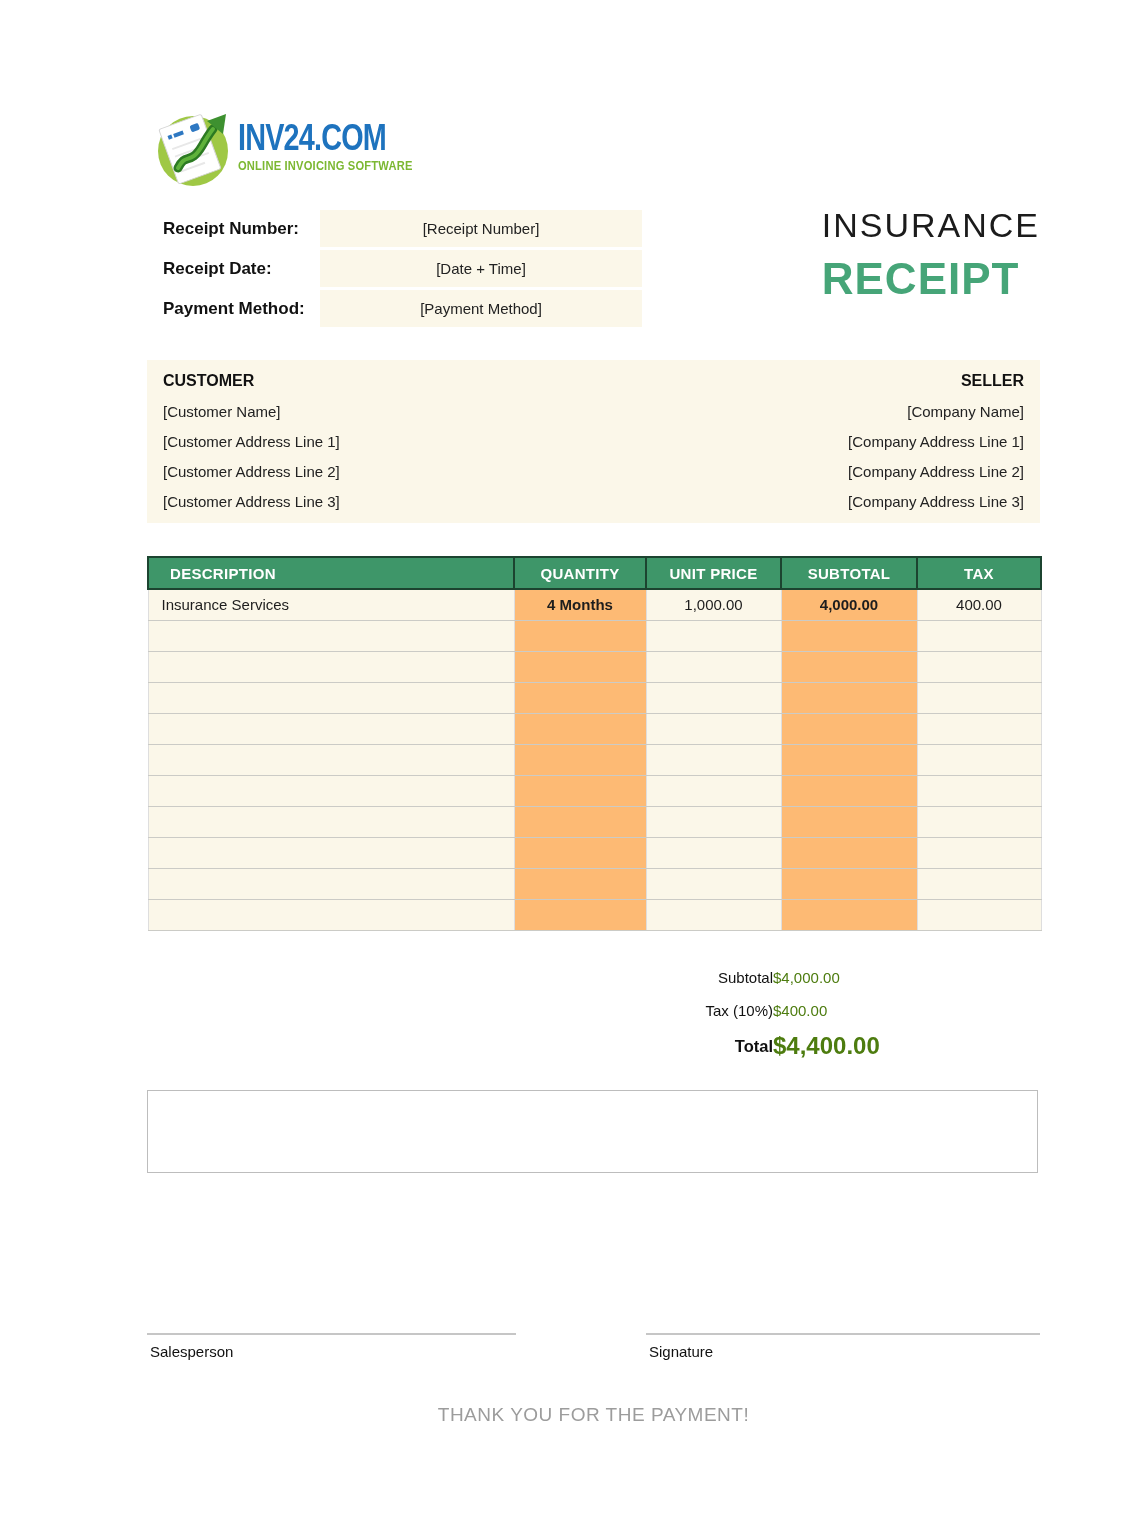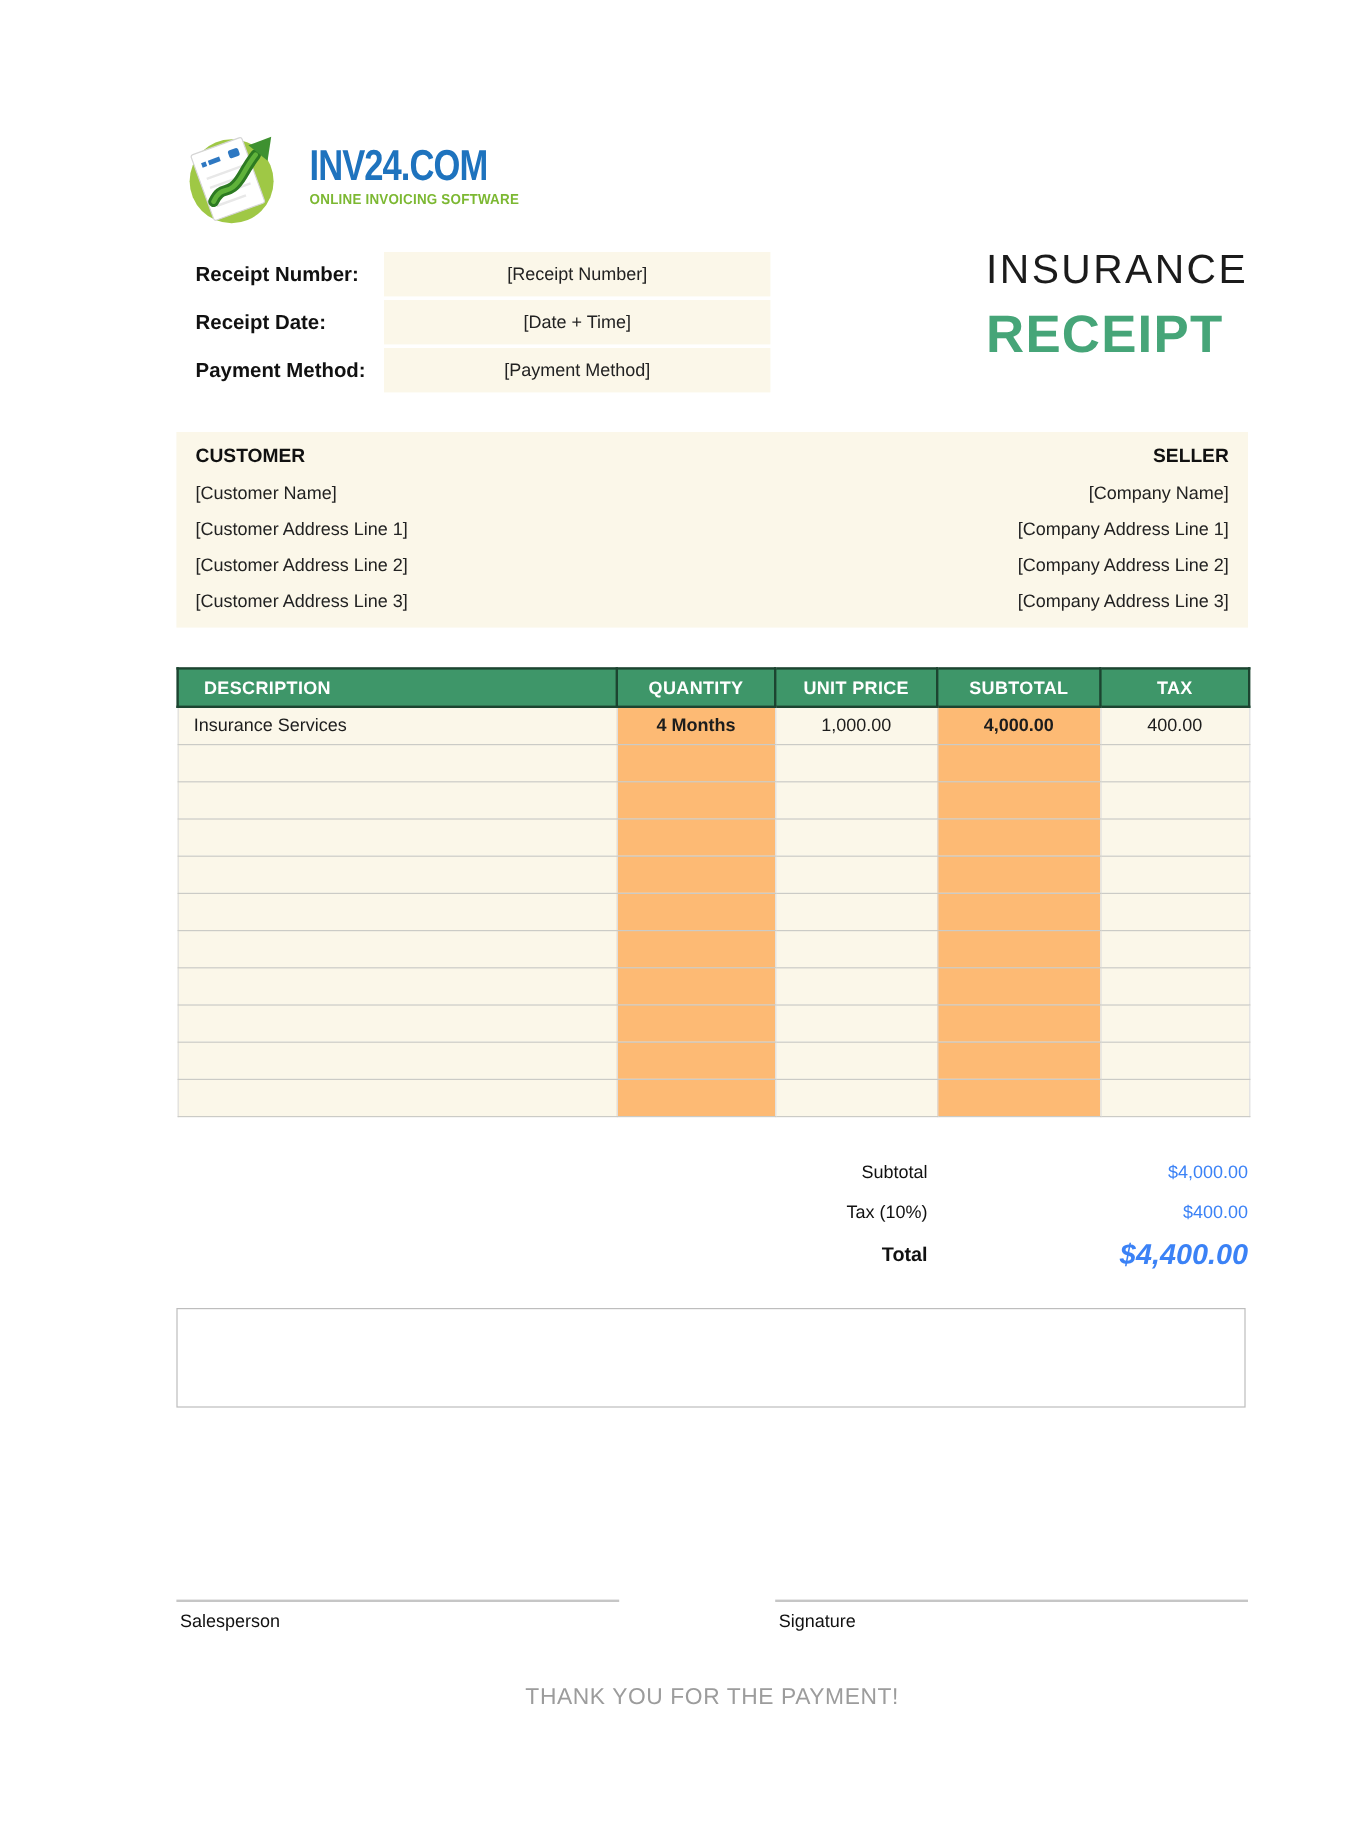--- a/index.html
+++ b/index.html
@@ -4,21 +4,21 @@
 <style>
   * { margin:0; padding:0; box-sizing:border-box; }
   html,body { background:#888; }
   body { font-family:"Liberation Sans","DejaVu Sans",sans-serif; }
   .page {
     position:relative; width:1136px; height:1536px; background:#ffffff;
     margin:0 auto; overflow:hidden;
   }
   
   .logo { position:absolute; top:106px; left:152px; display:flex; }
-  .logo-text { margin-top:14px; margin-left:24px; }
+  .logo-text { margin-top:14px; margin-left:4px; }
   .brand {
     font-size:36px; font-weight:bold; color:var(--logo-blue,#1E73BE);
     letter-spacing:-1px; line-height:1.0; transform:scaleX(0.80); transform-origin:left;
     white-space:nowrap;
   }
   .tagline {
     font-size:12px; font-weight:bold; color:var(--logo-green,#7CB832);
     letter-spacing:0.2px; margin-top:3px; transform:scaleX(0.93); transform-origin:left;
     white-space:nowrap;
   }
@@ -59,24 +59,24 @@
     border-right:1px solid #DEDEDE; border-left:1px solid #DEDEDE;
     border-bottom:1px solid #CBCBC6;
   }
   tbody td.desc { text-align:left; padding-left:13px; }
   tbody td.cc { background:var(--cream,#FBF7E9); }
   tbody td.cw { background:#fdba74;font-weight:bold; }
   
   .totals { position:absolute; top:961px; left:147px; width:893px; }
   .t-row { display:flex; height:33px; align-items:center; }
   .t-row .t-label { width:626px; text-align:right; font-size:15px; color:#111; }
-  .t-row .t-value { width:267px; text-align:right; font-size:15px; color:#3b82f6; }
+  .t-row .t-value { width:267px; text-align:left; font-size:15px; color:#4d7c0f; }
   .t-row.total { height:38px; }
   .t-row.total .t-label { font-weight:bold; font-size:16.5px; }
-  .t-row.total .t-value { font-weight:bold; font-size:24px;font-style:italic; }
+  .t-row.total .t-value { font-weight:bold; font-size:24px; }
   
   .notes-head { position:absolute; top:1062px; left:150px; font-size:16px; font-weight:bold; color:#111;margin-top:48px; }
   .notes-box {
     position:absolute; top:1090px; left:147px; width:891px; height:83px;
     background:#fff; border:1px solid #BDBDBD;
     font-size:14px; color:#333; padding:6px 10px;
   }
   
   .sig-line { position:absolute; top:1333px; height:2px; background:#C6C6C6; }
   .sig-line.l1 { left:147px; width:369px; }

